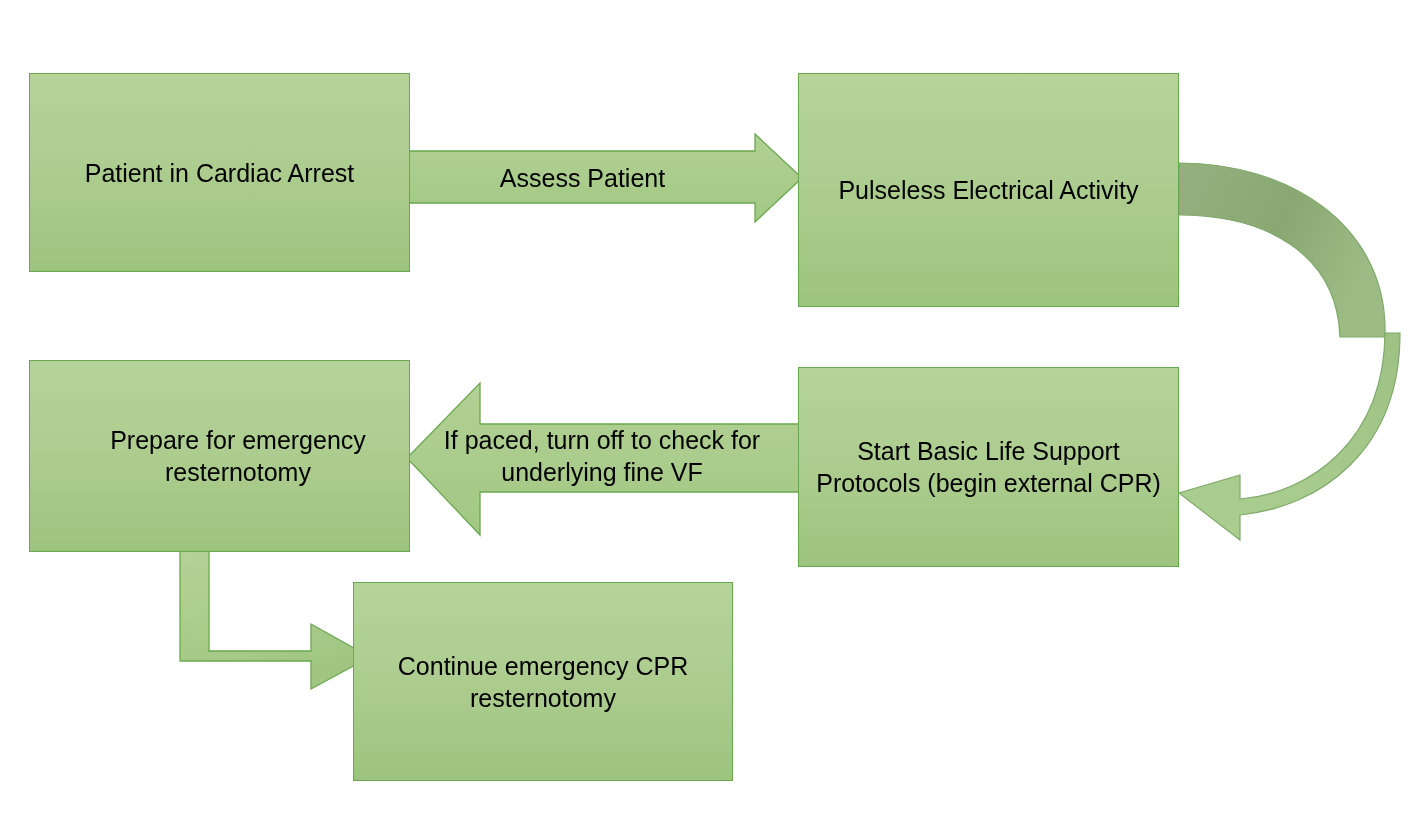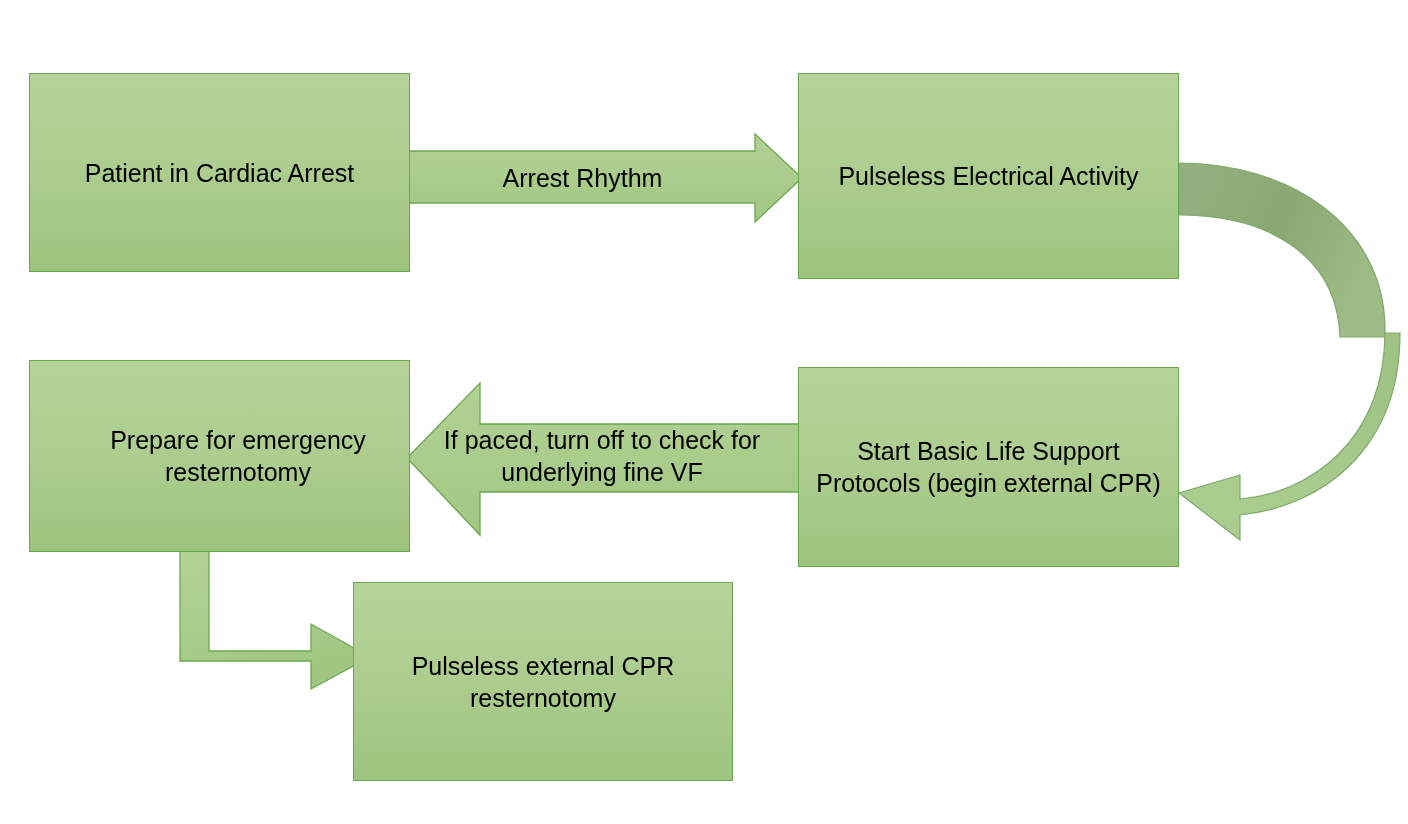--- a/index.html
+++ b/index.html
@@ -102,21 +102,21 @@
     <svg width="400" height="96" viewBox="0 0 400 96">
       <defs>
         <linearGradient id="straightGrad1" x1="0" y1="0" x2="0" y2="1">
           <stop offset="0%" stop-color="#b2d195"></stop>
           <stop offset="100%" stop-color="#a2c783"></stop>
         </linearGradient>
       </defs>
       <path d="M 0 21 L 350 21 L 350 4 L 397 48 L 350 92 L 350 73 L 0 73 Z" fill="url(#straightGrad1)" stroke="#6aa84f" stroke-width="1.3"></path>
     </svg>
   </div>
-  <div class="arrow-text" style="left:410px; top:163px; width:345px;">Arrest Rhythm</div>
+  <div class="arrow-text" style="left:410px; top:163px; width:345px;">Assess Patient</div>
 
   <div class="block-arrow" style="left:405px; top:380px; width:400px; height:160px;">
     <svg width="400" height="160" viewBox="0 0 400 160">
       <defs>
         <linearGradient id="straightGrad2" x1="0" y1="0" x2="0" y2="1">
           <stop offset="0%" stop-color="#b2d195"></stop>
           <stop offset="100%" stop-color="#a2c783"></stop>
         </linearGradient>
       </defs>
       <path d="M 398 44 L 75 44 L 75 3 L 2 78 L 75 155 L 75 112 L 398 112 Z" fill="url(#straightGrad2)" stroke="#6aa84f" stroke-width="1.3"></path>
@@ -142,29 +142,29 @@
                L 31 103
                L 31 2
                Z" fill="url(#elbowGrad)" stroke="#6aa84f" stroke-width="1.3"></path>
     </svg>
   </div>
 
   <div class="node" style="left:29px; top:73px; width:381px; height:199px;">
     <span class="label">Patient in Cardiac Arrest</span>
   </div>
 
-  <div class="node" style="left:798px; top:73px; width:381px; height:206px;">
+  <div class="node" style="left:798px; top:73px; width:381px; height:234px;">
     <span class="label">Pulseless Electrical Activity</span>
   </div>
 
   <div class="node" style="left:798px; top:367px; width:381px; height:200px;">
     <span class="label">Start Basic Life Support Protocols (begin external CPR)</span>
   </div>
 
   <div class="node" style="left:29px; top:360px; width:381px; height:192px;padding-left:47px;">
     <span class="label">Prepare for emergency resternotomy</span>
   </div>
 
   <div class="node" style="left:353px; top:582px; width:380px; height:199px;">
-    <span class="label">Pulseless external CPR resternotomy</span>
+    <span class="label">Continue emergency CPR resternotomy</span>
   </div>
 
 </div>
 
 </body></html>

